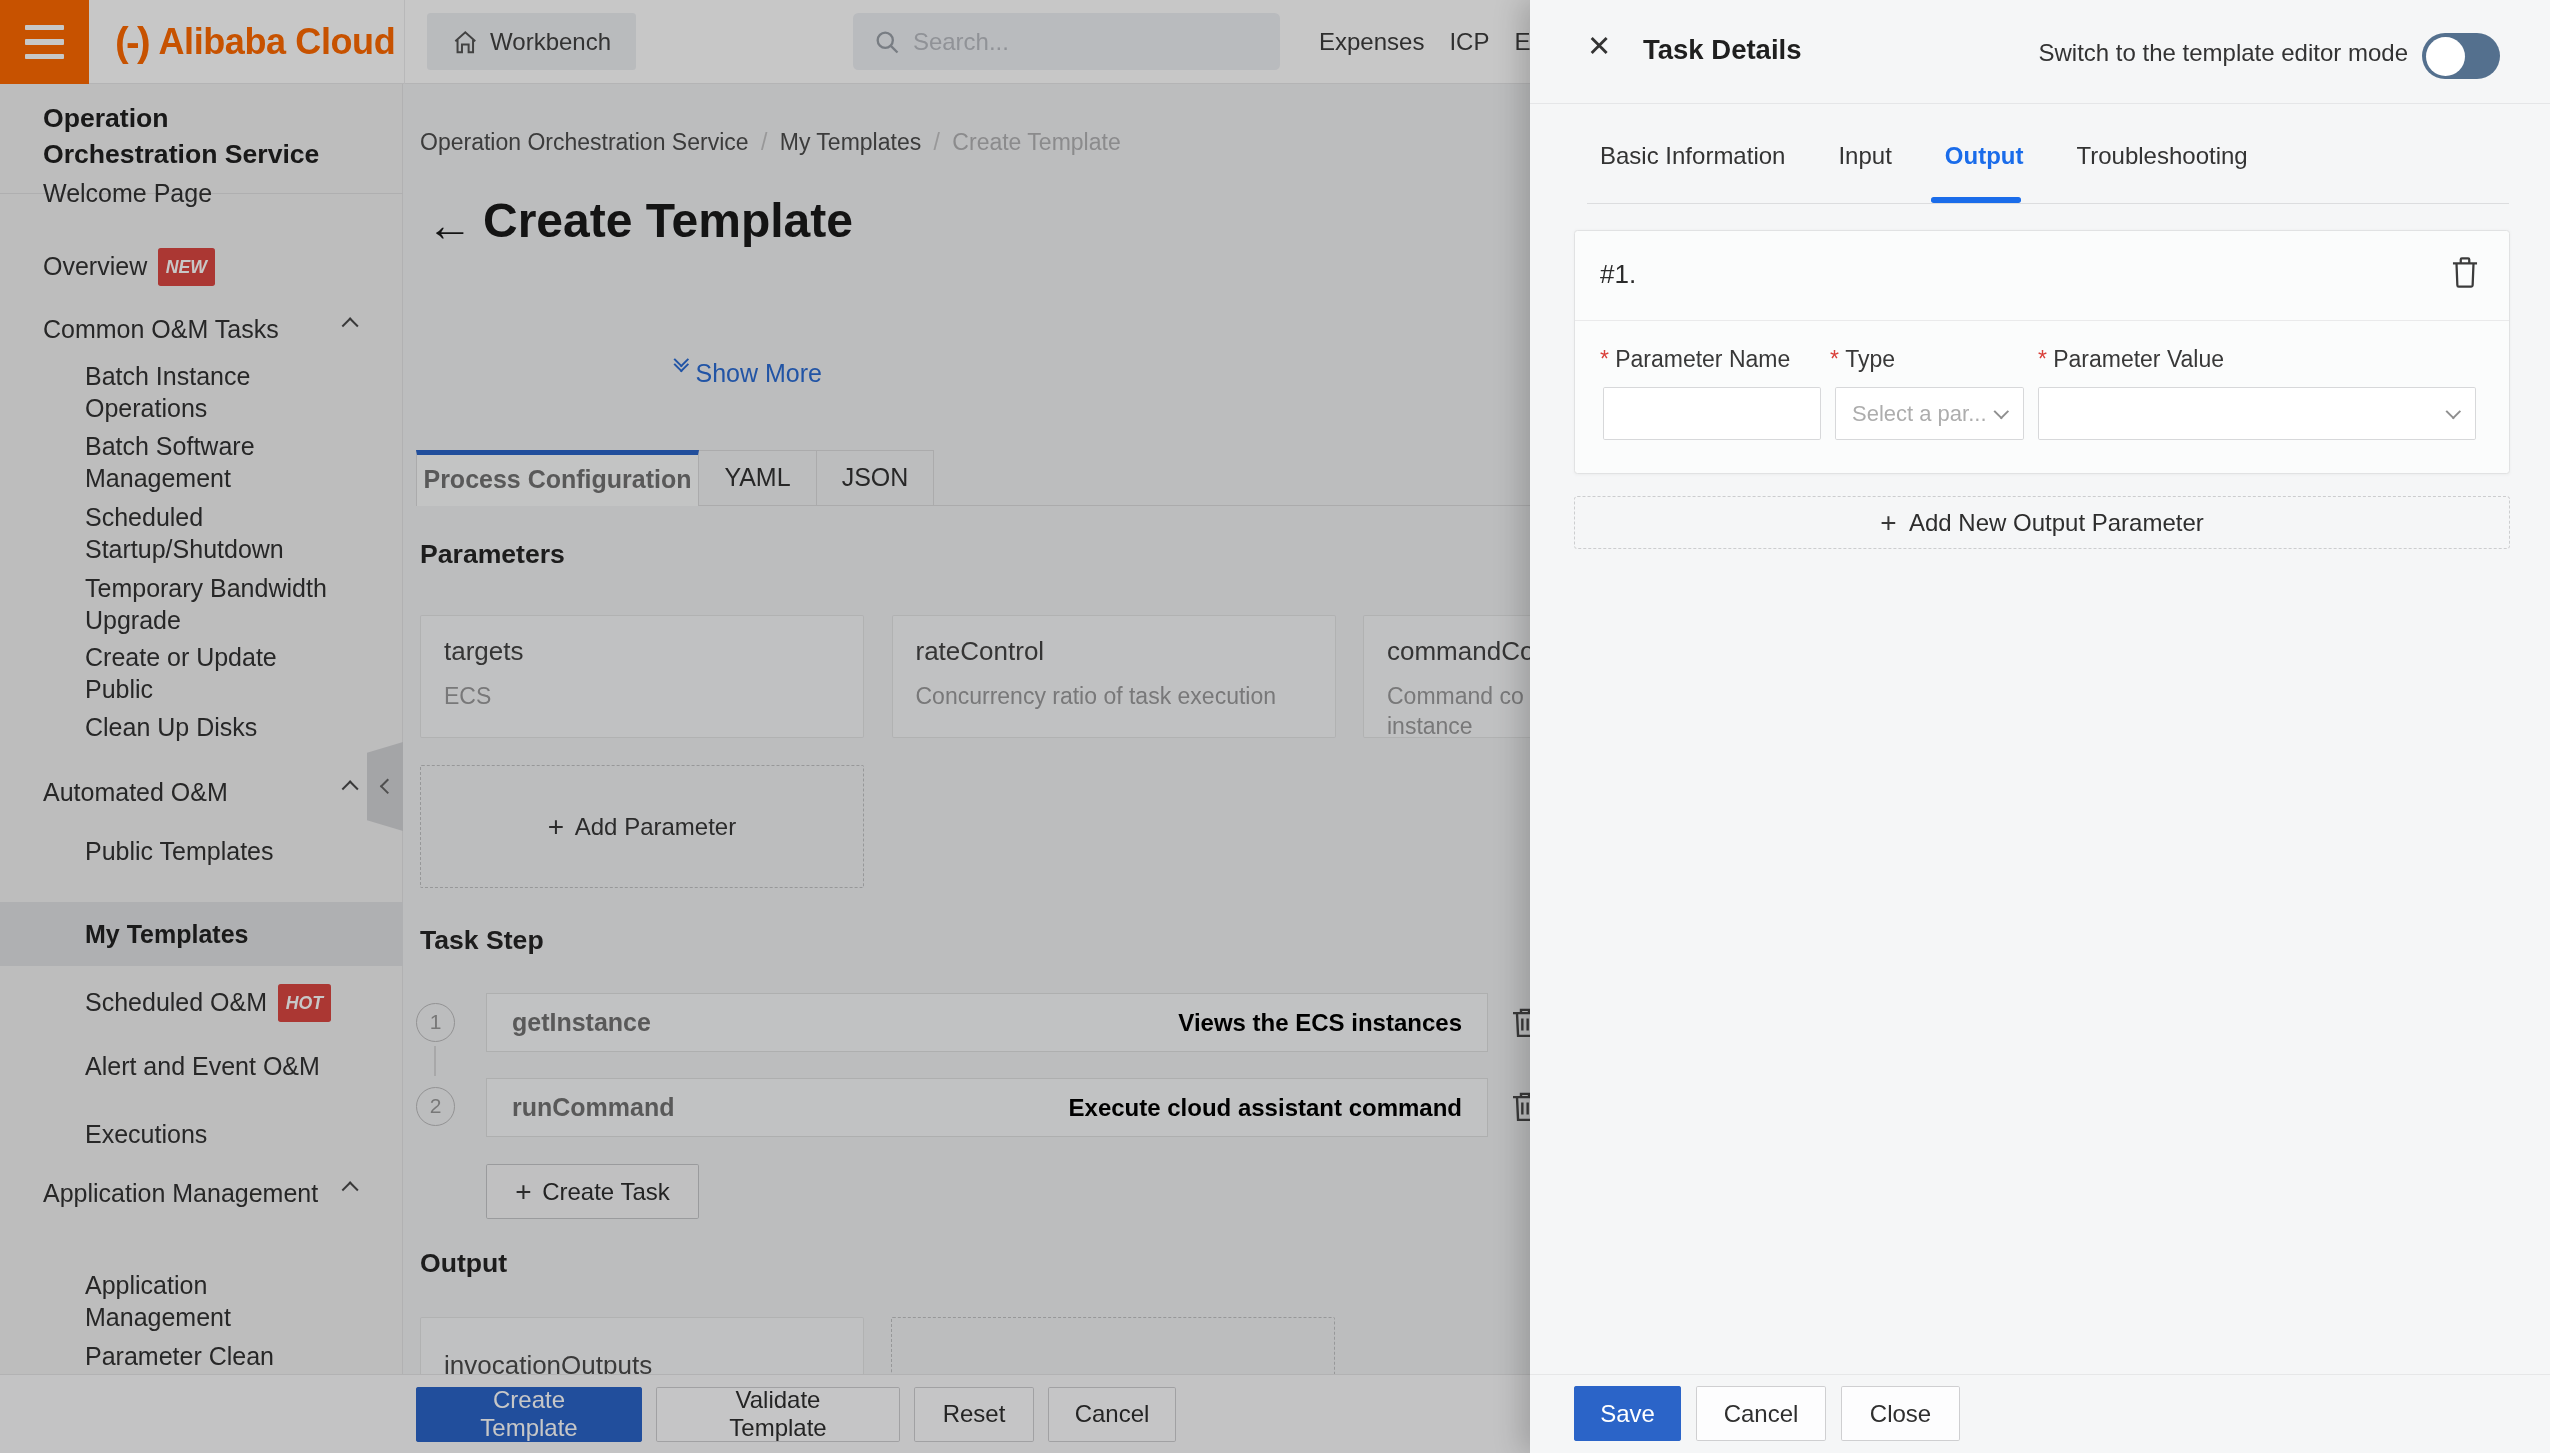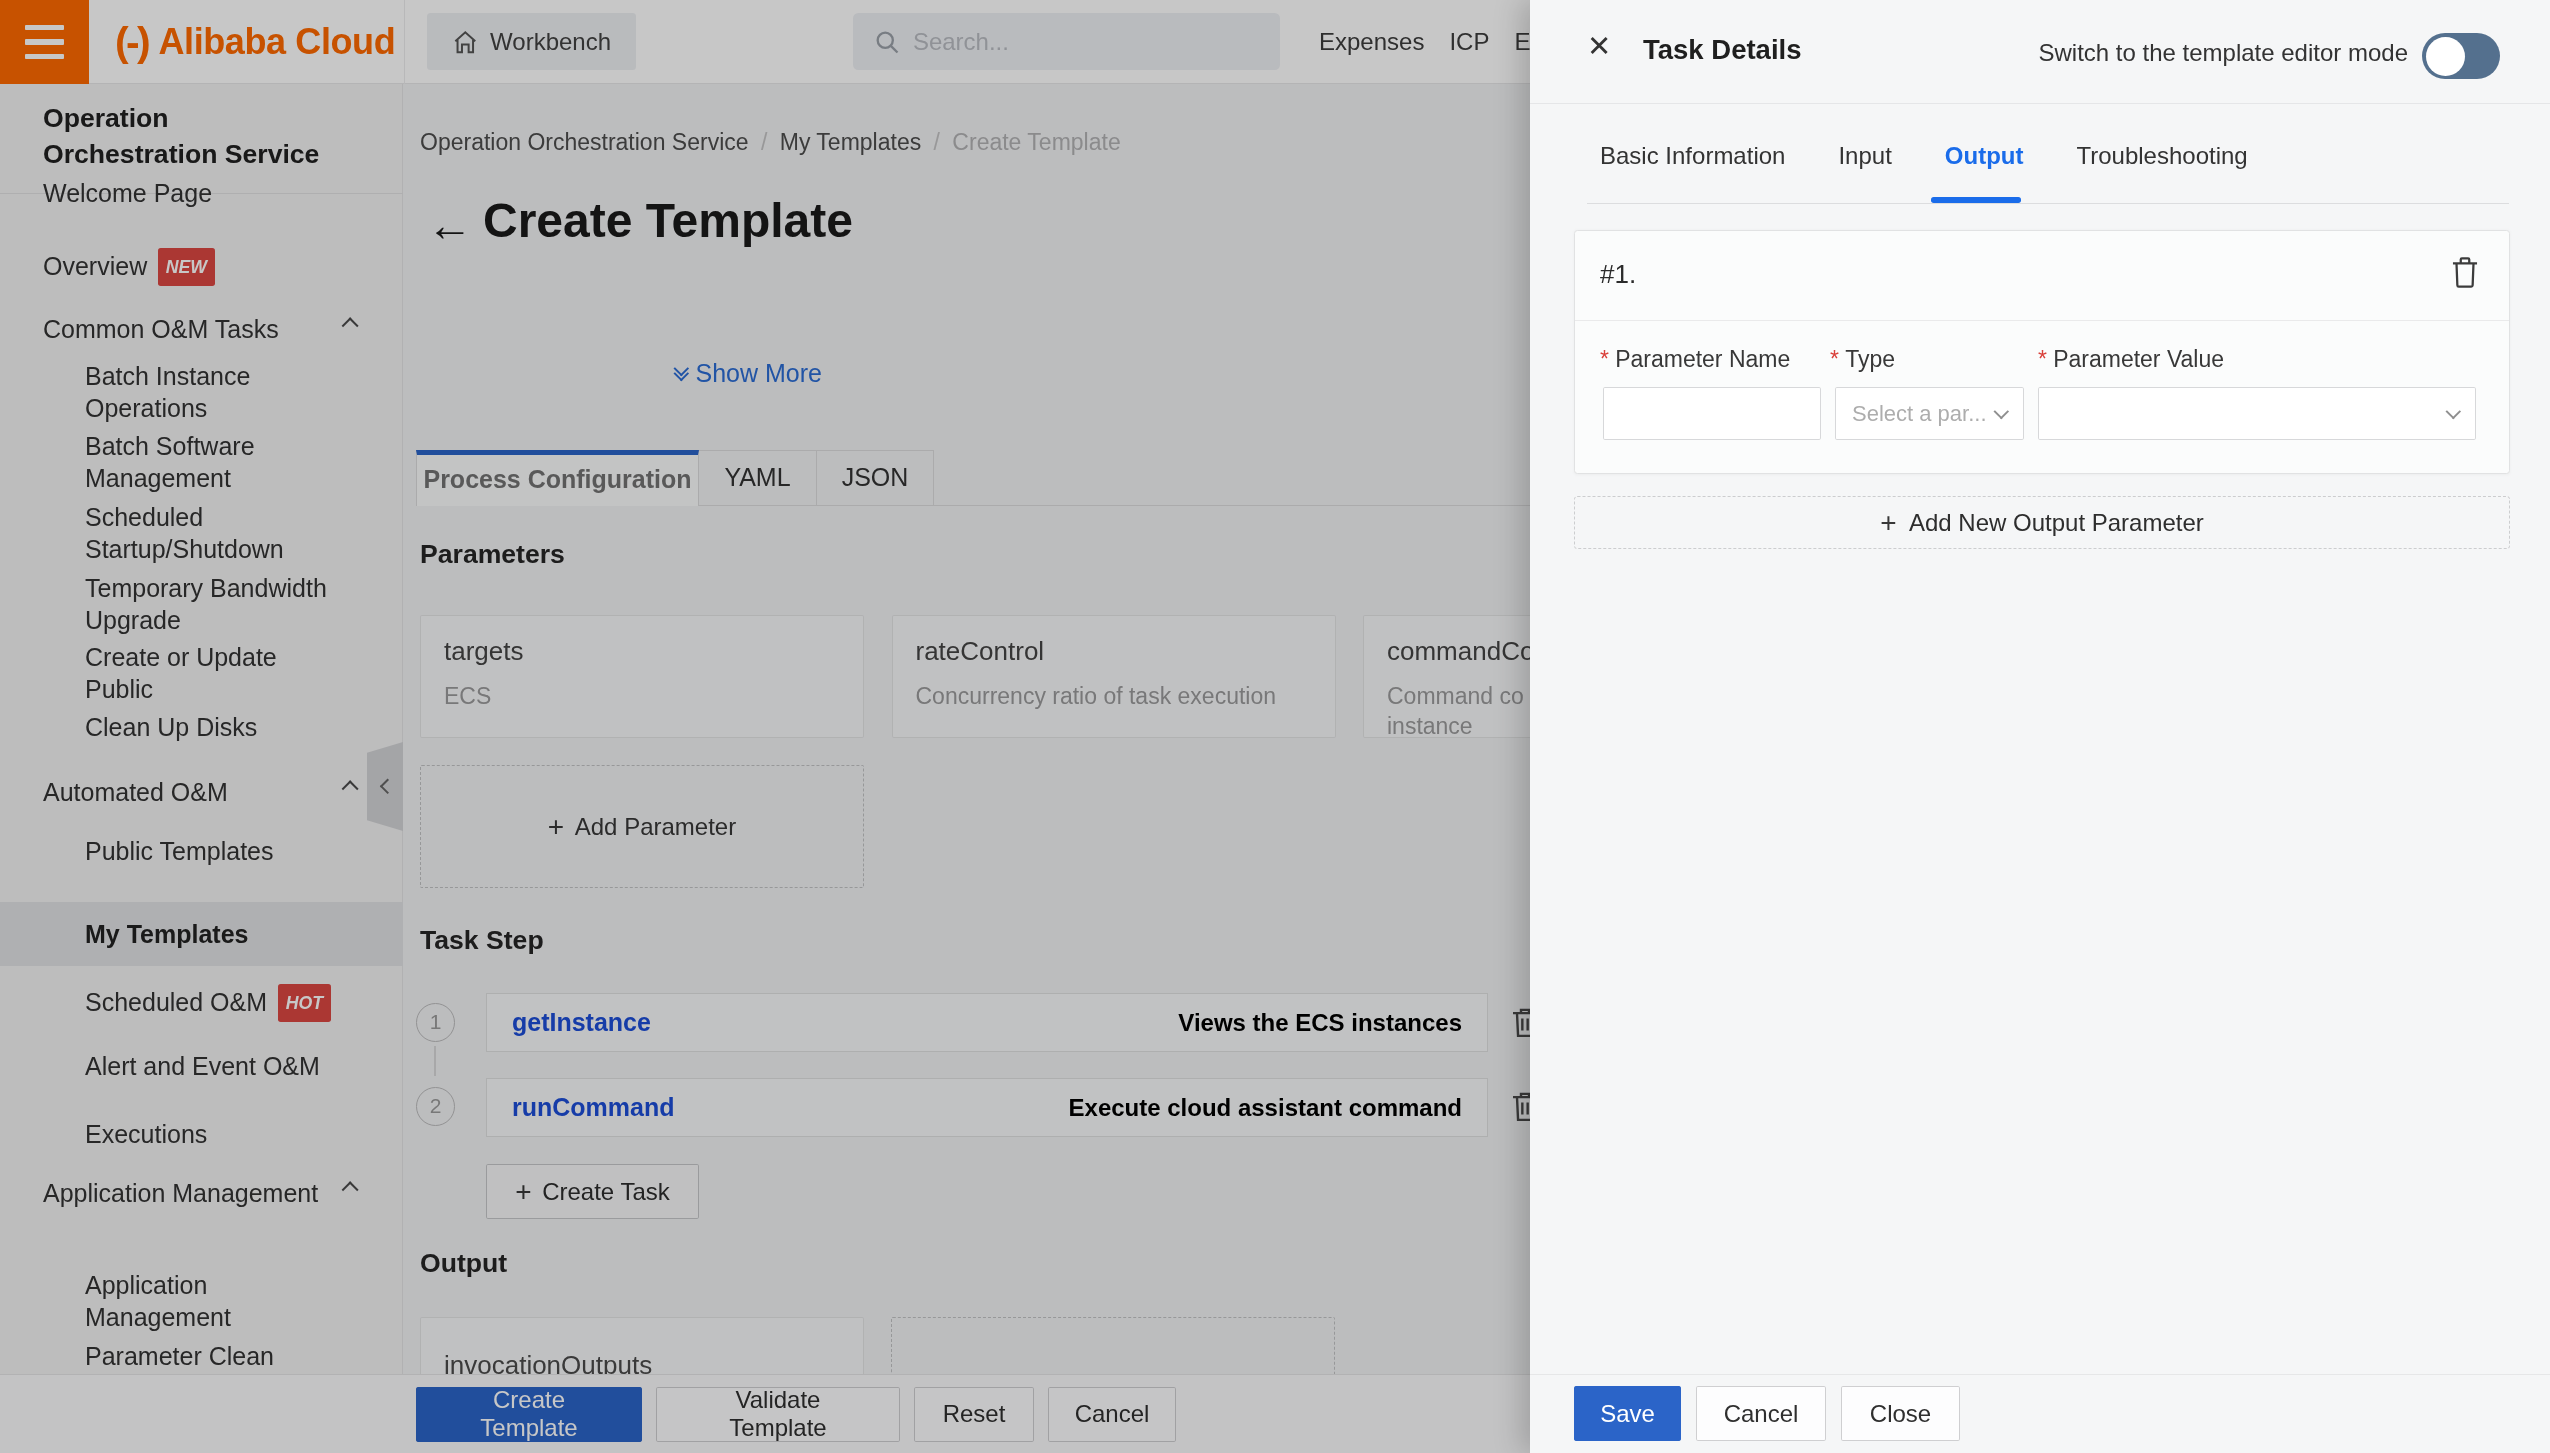--- a/index.html
+++ b/index.html
@@ -35,39 +35,39 @@
   .badge { display:inline-block; margin-left:10.6px; padding:2.7px 8px 3.5px; border-radius:2.7px; background:var(--badge_red,#DC4742); color:#fff; font-size:17.7px; font-weight:bold; font-style:italic; vertical-align:2.7px; }
   .collapse-tab { position:absolute; left:367px; top:658px; width:36px; height:89px; background:#d3d4d6; clip-path:polygon(0 12%,100% 0,100% 100%,0 88%); display:flex; align-items:center; justify-content:center; cursor:pointer; }
   .chev-left { display:inline-block; width:10.6px; height:10.6px; border:solid #666; border-width:2.7px 0 0 2.7px; transform:rotate(-45deg); margin-left:5.3px; }
   
   .breadcrumb { position:absolute; left:420px; top:129px; font-size:23px; color:#4d4d4d; display:flex; gap:12.4px; }
   .breadcrumb .sep { color:#c3c3c4; }
   .breadcrumb .crumb { cursor:pointer; }
   .breadcrumb .current { color:#b2b2b4; cursor:default; }
   .back-arrow { position:absolute; left:427px; top:202px; font-size:46px; color:#1a1a1a; cursor:pointer; line-height:1; }
   .page-title { position:absolute; left:483px; top:193px; font-size:48px; font-weight:bold; color:#1a1a1a; }
-  .show-more { position:absolute; left:676px; top:359px; display:flex; align-items:center; gap:8.9px; color:#2b6cd4; font-size:25px; cursor:pointer; }
+  .show-more { position:absolute; left:676px; top:359px; display:flex; align-items:flex-start; gap:8.9px; color:#2b6cd4; font-size:25px; cursor:pointer; }
   .dbl-chev { display:inline-flex; flex-direction:column; gap:-1.8px; }
   .dbl-chev i { display:block; width:10.6px; height:10.6px; border:solid #2b6cd4; border-width:0 2.7px 2.7px 0; transform:rotate(45deg); margin-top:-5.3px; }
   .tabline { position:absolute; left:416px; top:505px; width:2111px; height:0.9px; background:#dcdcdd; }
   .mtabs { position:absolute; left:416px; top:450px; height:56px; display:flex; z-index:1; }
   .mtab { height:56px; border:0.9px solid #dcdcdd; border-left-width:0; text-align:center; font-size:25px; color:#333; line-height:53px; cursor:pointer; background:transparent; }
   .mtab:first-child { border-left-width:0.9px; }
   .mtab.active { width:283px; background:#fafbfc; border-top:5.3px solid var(--primary,#2B64C8); border-bottom:none; line-height:48px; color:#737373; font-weight:bold; }
   .mtab.w1 { width:118px; } .mtab.w2 { width:117px; }
   .sec-h { position:absolute; font-size:26.6px; font-weight:bold; color:#262626; }
   .cards-row { position:absolute; left:420px; top:615px; display:flex; gap:27.5px; }
   .pcard { width:444px; height:123px; background:#f7f8f9; border:0.9px solid #e3e4e5; border-radius:1.8px; padding:19.5px 23px; cursor:pointer; }
   .pcard .pname { font-size:26px; color:#454545; margin-bottom:14px; }
   .pcard .pdesc { font-size:23px; color:#9a9a9b; line-height:30px; }
   .dash-box { border:1.8px dashed #c2c3c5; border-radius:1.8px; background:transparent; }
   .add-param { position:absolute; left:420px; top:765px; width:444px; height:123px; display:flex; align-items:center; justify-content:center; gap:10.6px; font-size:24px; color:#383838; cursor:pointer; }
   .plus { font-size:28px; font-weight:400; color:#383838; line-height:1; }
   .step-row { position:absolute; left:486px; width:1002px; height:59px; background:#f8f9fa; border:0.9px solid #dfe0e1; display:flex; align-items:center; justify-content:space-between; padding:0 25px; cursor:pointer; }
-  .step-name { font-size:25px; font-weight:bold; color:#1d4ed8; }
+  .step-name { font-size:25px; font-weight:bold; color:#737373; }
   .step-desc { font-size:24px; font-weight:600; color:#000000; }
   .step-circle { position:absolute; left:416px; width:39px; height:39px; border:1.8px solid #bcbcbd; border-radius:50%; text-align:center; line-height:35px; font-size:21px; color:#9a9a9a; background:transparent; }
   .step-link { position:absolute; left:434px; width:1.8px; background:#d8d8d9; }
   .trash { cursor:pointer; }
   .trash svg { display:block; }
   .step-trash { position:absolute; left:1509px; }
   .create-task { position:absolute; left:486px; top:1164px; width:213px; height:55px; background:#f6f7f8; border:0.9px solid #c6c7c9; border-radius:1.8px; display:flex; align-items:center; justify-content:center; gap:10.6px; font-size:24px; color:#2e2e2e; cursor:pointer; }
   .out-card { position:absolute; left:420px; top:1317px; width:444px; height:142px; background:#f7f8f9; border:0.9px solid #e3e4e5; border-radius:1.8px; padding:32px 23px; cursor:pointer; }
   .out-card .pname { font-size:26px; color:#4b4b4b; }
   .out-dash { position:absolute; left:891px; top:1317px; width:444px; height:142px; }

